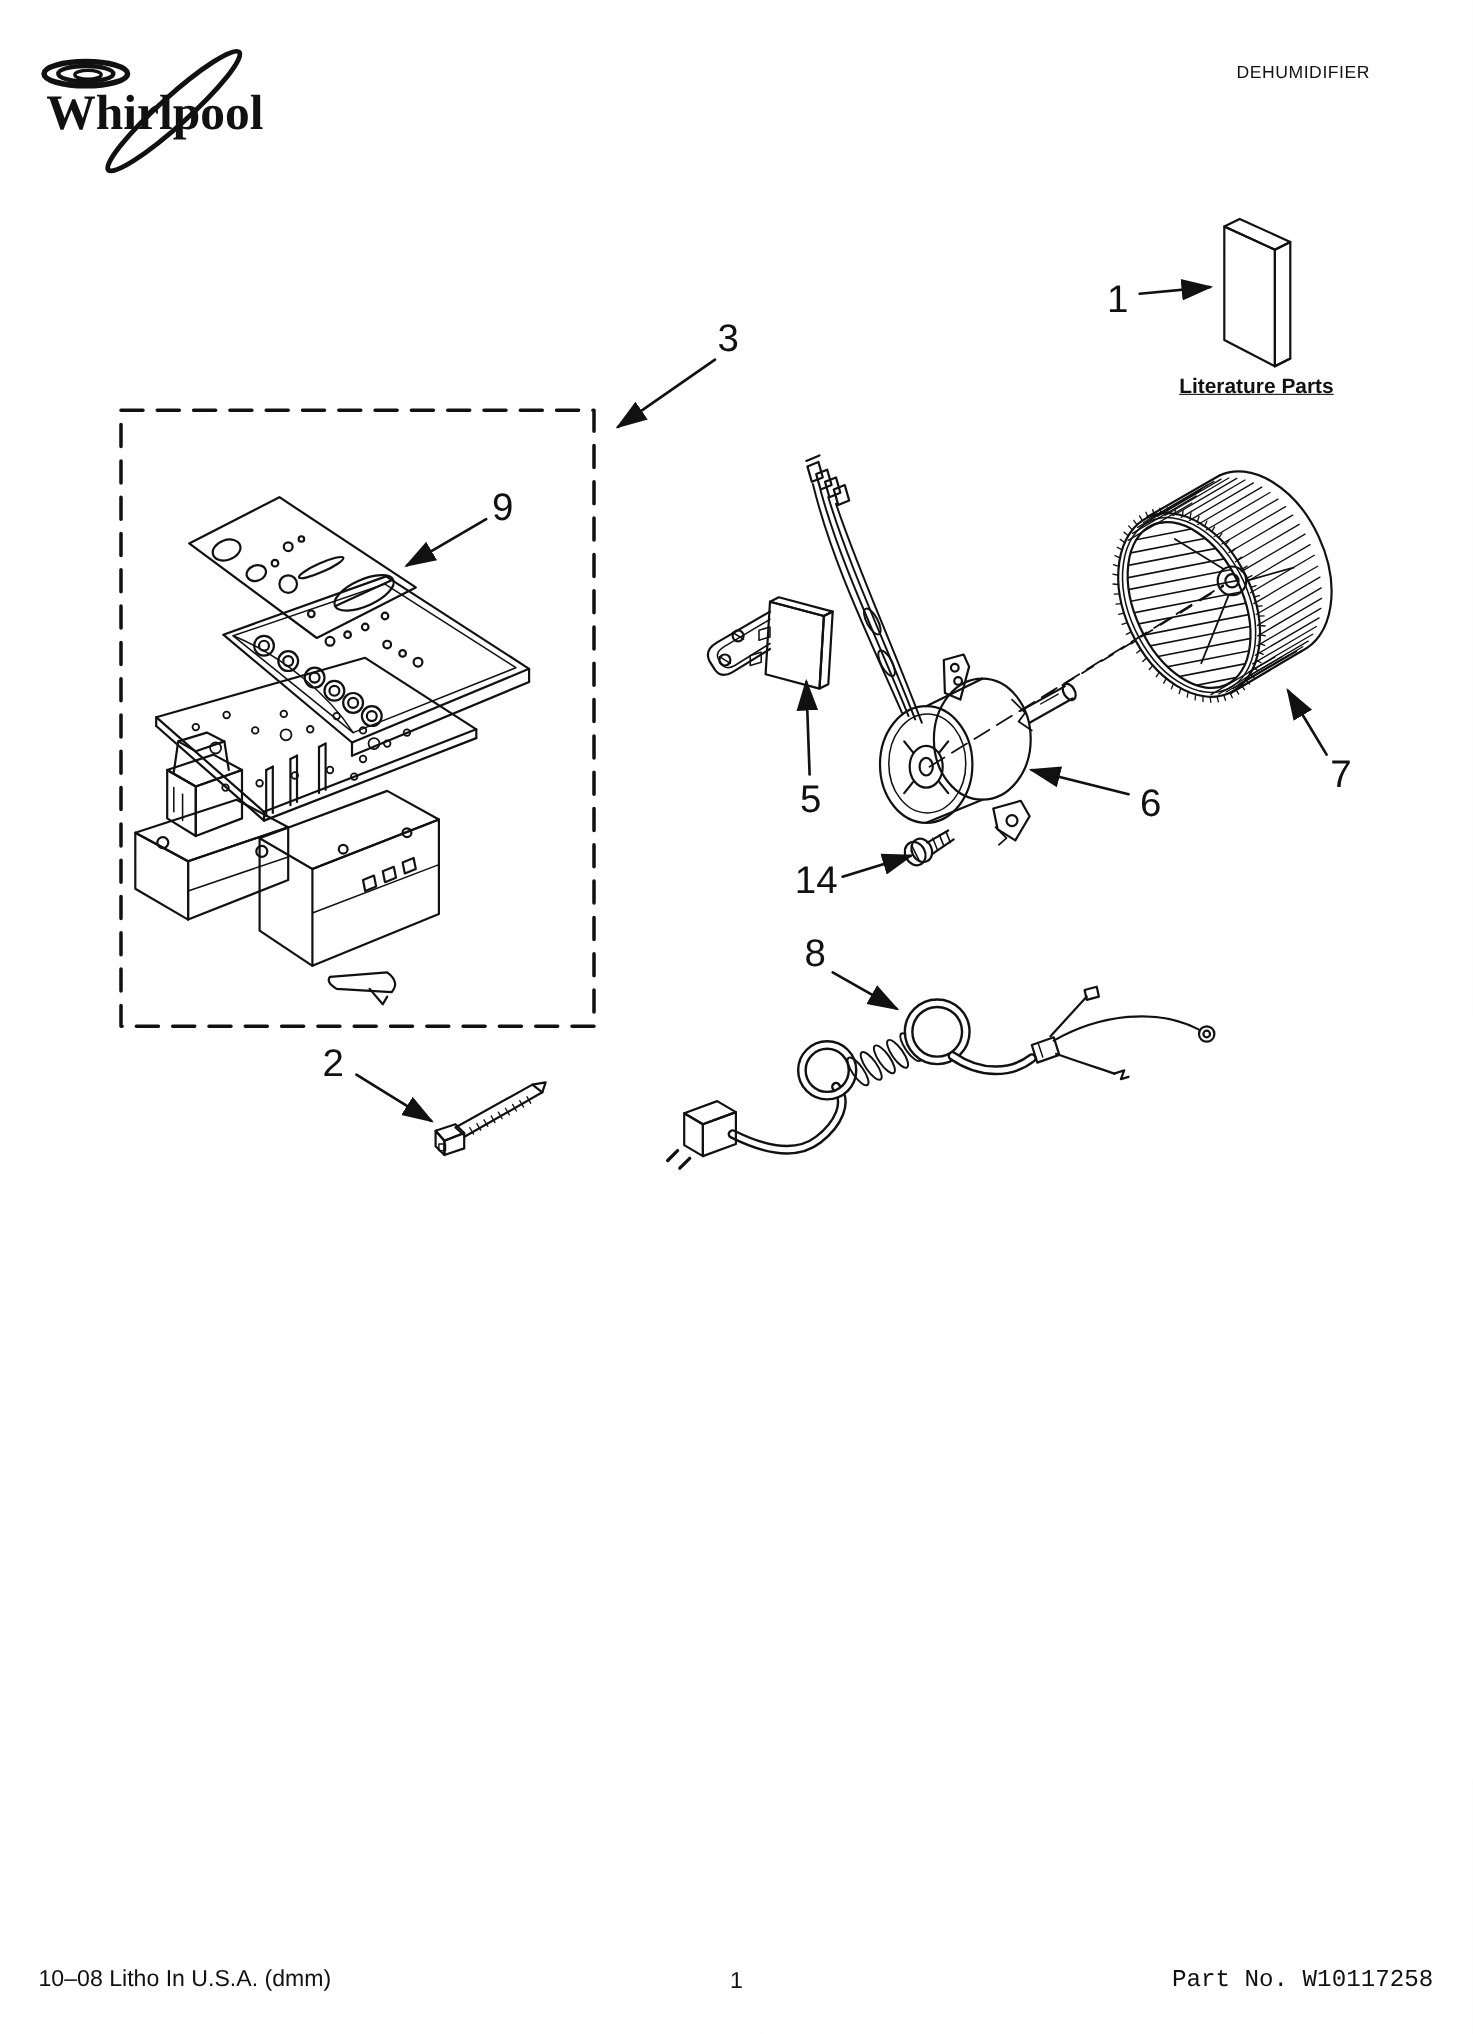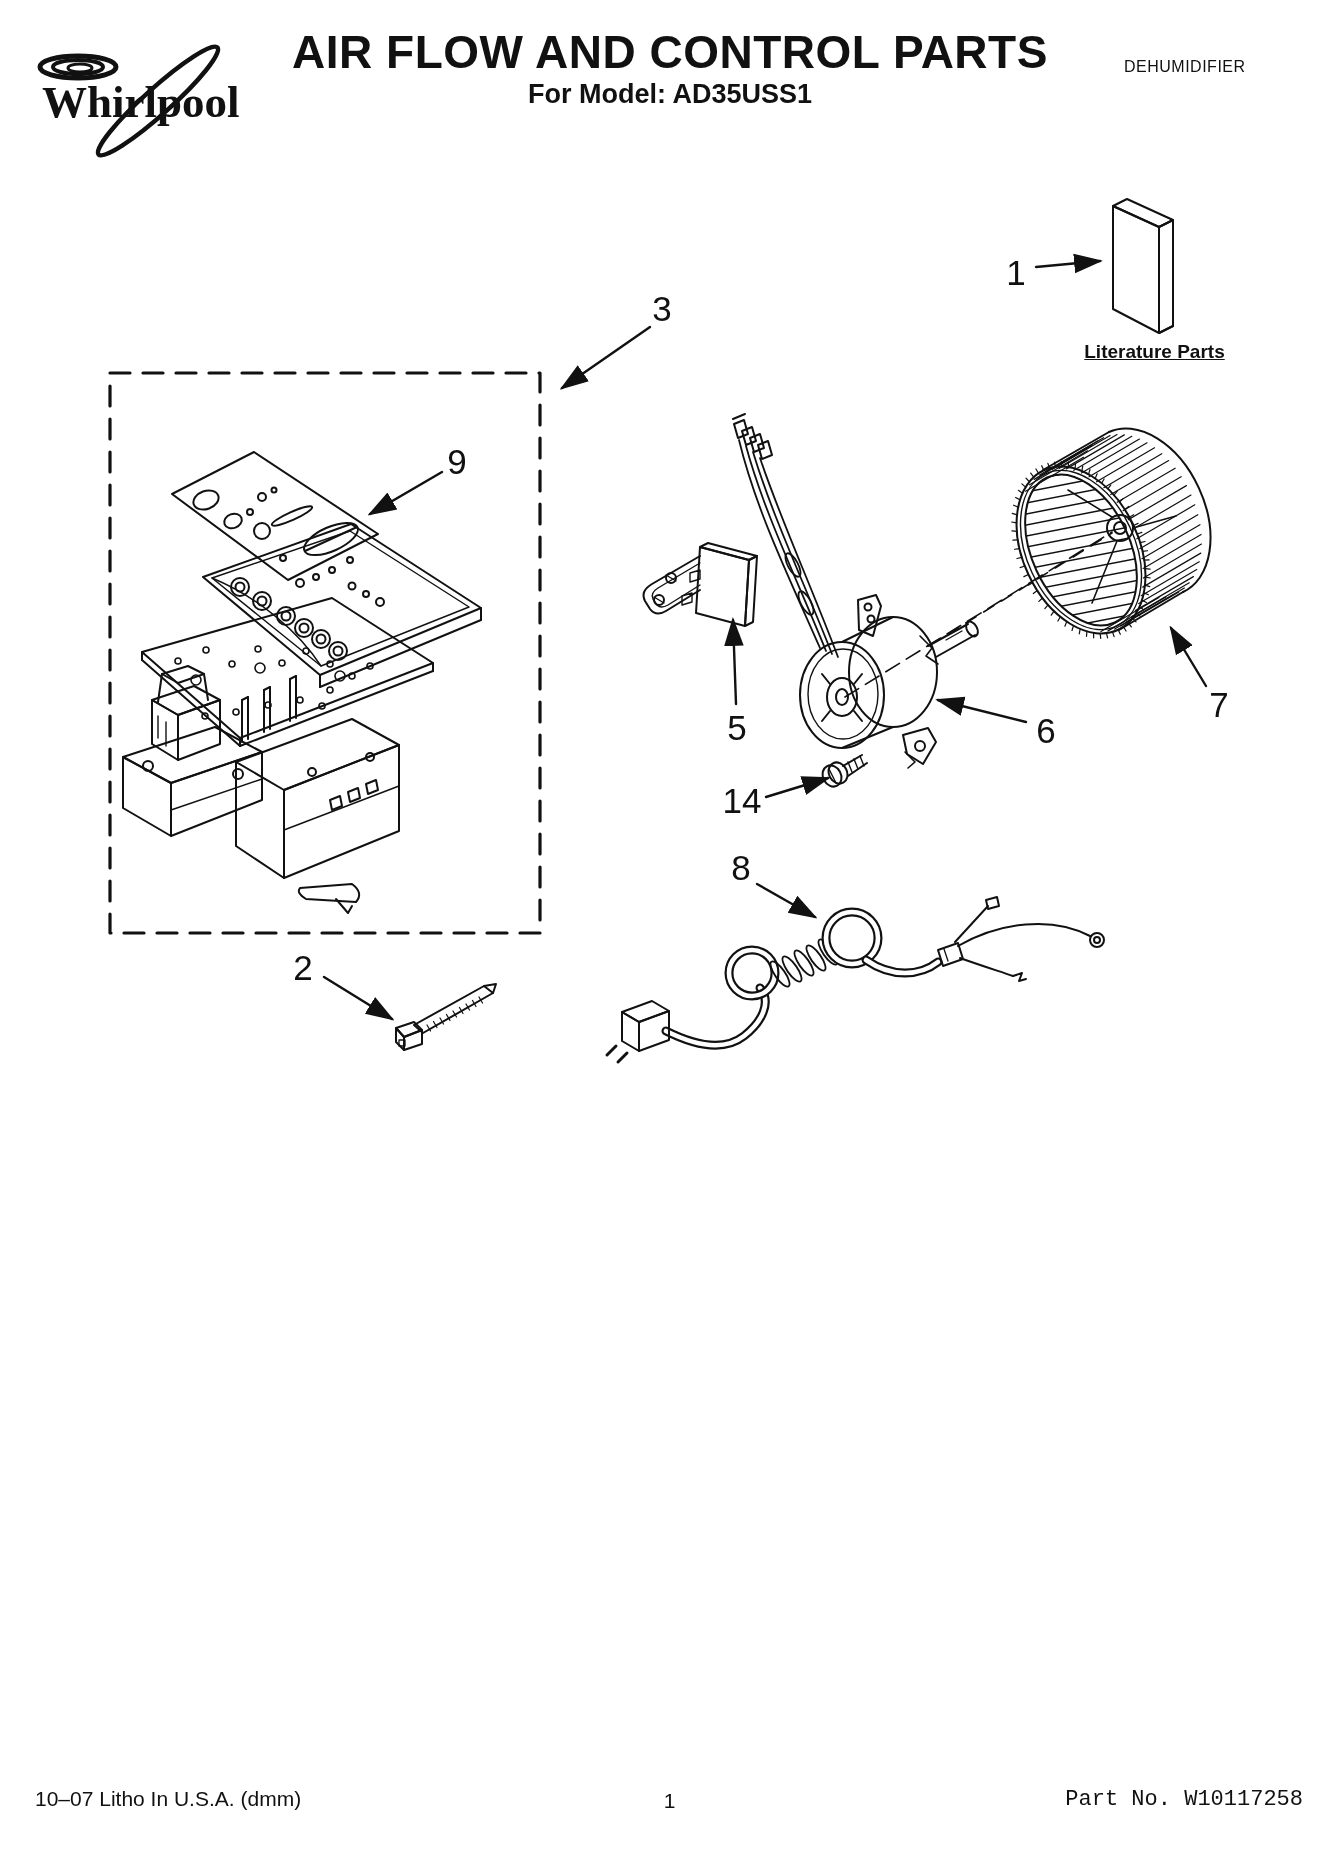--- a/index.html
+++ b/index.html
@@ -6,21 +6,21 @@
   .page{position:relative;width:1339px;height:1849px;background:#ffffff;overflow:hidden;
         font-family:"Liberation Sans",sans-serif;color:#111;margin:0 auto;}
   
   .logo-svg{position:absolute;left:26px;top:20px;}
   .title-wrap{position:absolute;left:250px;top:28px;width:840px;text-align:center;}
   .main-title{margin:0;font-size:46px;font-weight:bold;letter-spacing:0.5px;line-height:1.05;}
   .sub-title{margin-top:3px;font-size:27px;font-weight:bold;}
   .appliance-type{position:absolute;left:1124px;top:58px;font-size:16px;letter-spacing:0.5px;}
   
   .callout{position:absolute;font-size:35px;font-weight:400;transform:translate(-50%,-50%);line-height:1;}
-  .lit-label{position:absolute;left:1072px;top:341px;width:165px;text-align:center;
+  .lit-label{position:absolute;left:1072px;top:341px;width:165px;text-align:left;
              font-size:19px;font-weight:bold;text-decoration:underline;}
   
   .footer-litho{position:absolute;left:35px;top:1787px;font-size:21px;}
   .footer-page{position:absolute;left:0;right:0;top:1789px;text-align:center;font-size:21px;}
   .footer-part{position:absolute;right:36px;top:1787px;font-size:22px;font-family:Liberation Mono, monospace;}
   #art{position:absolute;left:0;top:0;}
   .tube-o{stroke:#111;stroke-width:9;fill:none;}
   .tube-i{stroke:#fff;stroke-width:4.6;fill:none;}
 </style>
 </head>
@@ -33,24 +33,20 @@
       <g>
         <ellipse cx="52" cy="47" rx="38" ry="11" stroke-width="5"></ellipse>
         <ellipse cx="52" cy="47" rx="25" ry="7" stroke-width="4"></ellipse>
         <ellipse cx="54" cy="48" rx="12" ry="4" stroke-width="3"></ellipse>
       </g>
       <ellipse cx="132" cy="81" rx="13" ry="80" transform="rotate(48 132 81)" stroke-width="4.5"></ellipse>
     </g>
     <text x="16" y="97" font-family="Liberation Serif, serif" font-weight="bold" font-size="45" fill="#111">Whirlpool</text>
   </svg>
 
-  <div class="title-wrap">
-    <h1 class="main-title">AIR FLOW AND CONTROL PARTS</h1>
-    <div class="sub-title">For Model: AD35USS1</div>
-  </div>
   <div class="appliance-type">DEHUMIDIFIER</div>
 
   <svg id="art" width="1339" height="1849" viewBox="0 0 1339 1849">
     <defs>
       <marker id="ah" viewBox="0 0 10 8" refX="9" refY="4" markerWidth="12" markerHeight="10" orient="auto">
         <path d="M0,0.6 L10,4 L0,7.4 Z" fill="#111"></path>
       </marker>
       <clipPath id="wheelOpen">
         <ellipse cx="1081" cy="550" rx="49" ry="80" transform="rotate(-25 1081 550)"></ellipse>
       </clipPath>
@@ -453,17 +449,17 @@
   <div class="callout" style="left:457px;top:461px">9</div>
   <div class="callout" style="left:737px;top:727px">5</div>
   <div class="callout" style="left:1046px;top:730px">6</div>
   <div class="callout" style="left:1219px;top:704px">7</div>
   <div class="callout" style="left:742px;top:800px">14</div>
   <div class="callout" style="left:741px;top:867px">8</div>
   <div class="callout" style="left:303px;top:967px">2</div>
 
   <div class="lit-label">Literature Parts</div>
 
-  <div class="footer-litho">10–07 Litho In U.S.A. (dmm)</div>
+  <div class="footer-litho">10–08 Litho In U.S.A. (dmm)</div>
   <div class="footer-page">1</div>
   <div class="footer-part">Part No. W10117258</div>
 
 </div>
 
 </body></html>

